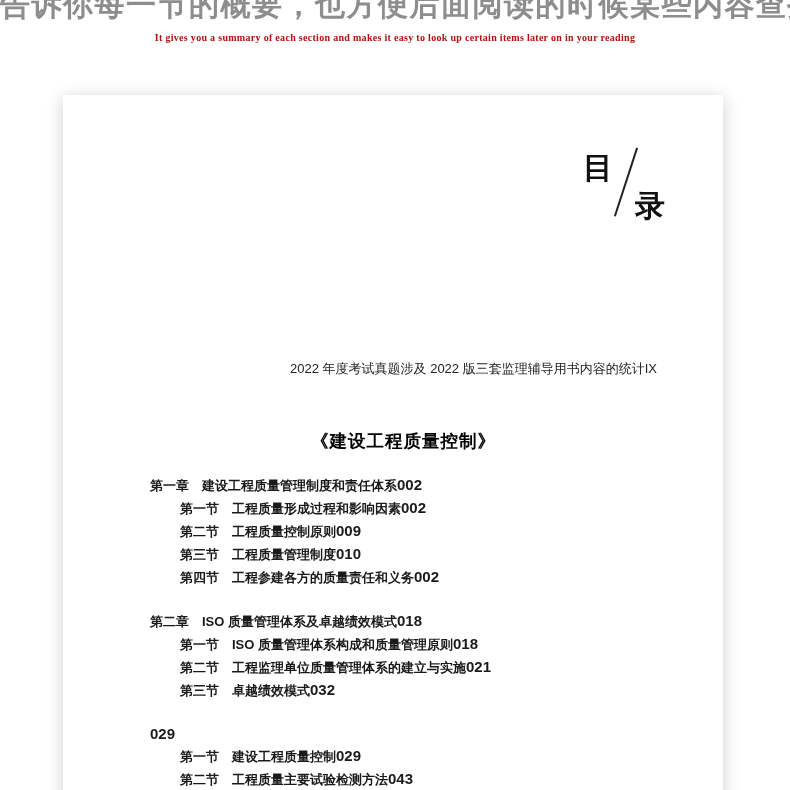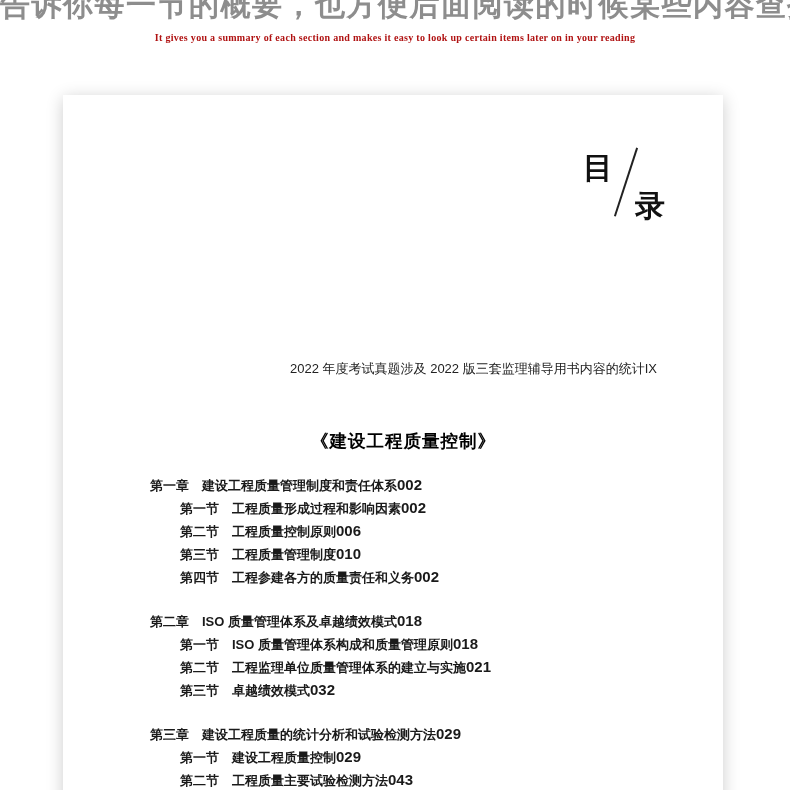--- a/index.html
+++ b/index.html
@@ -98,21 +98,21 @@
       <div class="row chapter">
         <span class="t">第一章　建设工程质量管理制度和责任体系</span>
         <span class="p">002</span>
       </div>
       <div class="row section">
         <span class="t">第一节　工程质量形成过程和影响因素</span>
         <span class="p">002</span>
       </div>
       <div class="row section">
         <span class="t">第二节　工程质量控制原则</span>
-        <span class="p">006</span>
+        <span class="p">009</span>
       </div>
       <div class="row section">
         <span class="t">第三节　工程质量管理制度</span>
         <span class="p">010</span>
       </div>
       <div class="row section">
         <span class="t">第四节　工程参建各方的质量责任和义务</span>
         <span class="p">002</span>
       </div>
 
@@ -127,21 +127,20 @@
       <div class="row section">
         <span class="t">第二节　工程监理单位质量管理体系的建立与实施</span>
         <span class="p">021</span>
       </div>
       <div class="row section">
         <span class="t">第三节　卓越绩效模式</span>
         <span class="p">032</span>
       </div>
 
       <div class="row chapter">
-        <span class="t">第三章　建设工程质量的统计分析和试验检测方法</span>
         <span class="p">029</span>
       </div>
       <div class="row section">
         <span class="t">第一节　建设工程质量控制</span>
         <span class="p">029</span>
       </div>
       <div class="row section">
         <span class="t">第二节　工程质量主要试验检测方法</span>
         <span class="p">043</span>
       </div>

